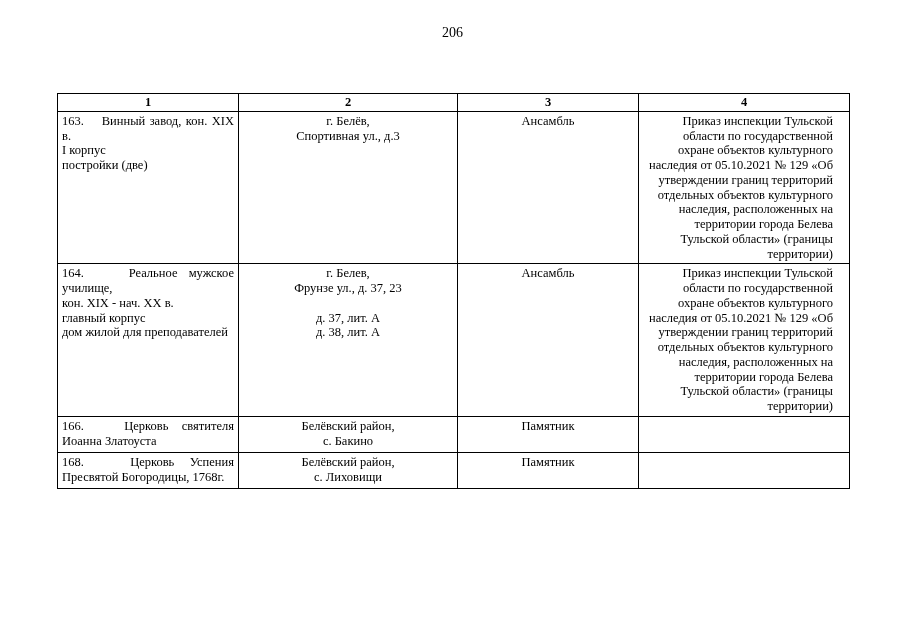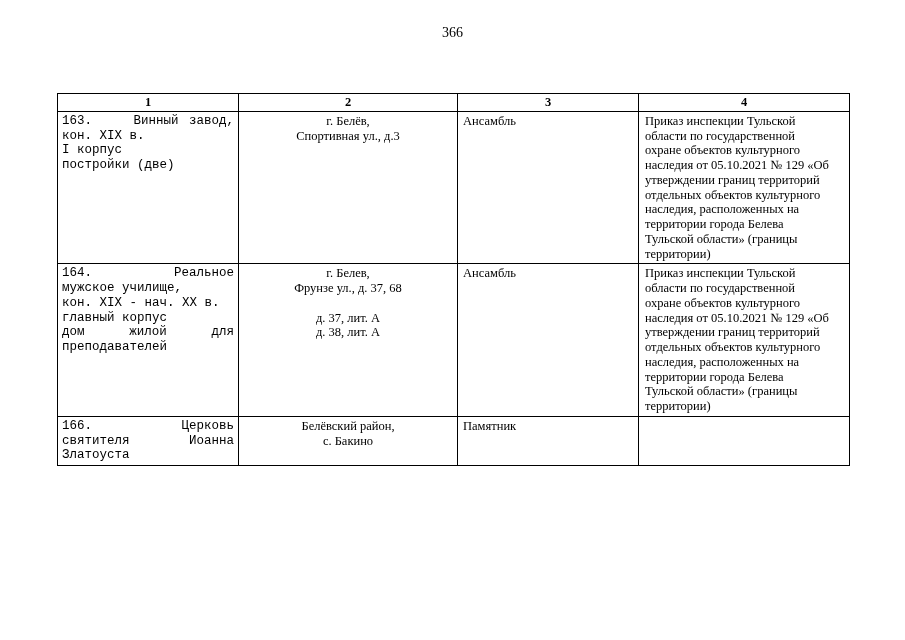--- a/index.html
+++ b/index.html
@@ -43,43 +43,42 @@
     font-weight: bold;
     text-align: center;
     padding: 1px 2px;
     font-size: 12.5px;
   }
   td.col-name {
     text-align: justify;
     white-space: pre-line;
     padding-left: 4px;
     padding-right: 4px;
-    font-family: Liberation Mono, monospace;
   }
   td.col-addr {
     text-align: center;
     white-space: pre-line;
   }
   td.col-type {
-    text-align: left;
+    text-align: center;
   }
   td.col-order {
-    text-align: left;
+    text-align: right;
     padding-left: 6px;
     padding-right: 16px;
   }
   tr.row-tall-1 { height: 136px; }
   tr.row-tall-2 { height: 152px; }
   tr.row-med    { height: 45px; }
   tr.row-small  { height: 36px; }
 </style>
 </head>
 <body>
 
-<div class="page-number">366</div>
+<div class="page-number">206</div>
 
 <table class="registry-table">
   <colgroup>
     <col style="width:181px">
     <col style="width:219px">
     <col style="width:181px">
     <col style="width:211px">
   </colgroup>
   <thead>
     <tr>
@@ -98,28 +97,35 @@
 Спортивная ул., д.3</td>
       <td class="col-type">Ансамбль</td>
       <td class="col-order">Приказ инспекции Тульской области по государственной охране объектов культурного наследия от 05.10.2021 № 129 «Об утверждении границ территорий отдельных объектов культурного наследия, расположенных на территории города Белева Тульской области» (границы территории)</td>
     </tr>
     <tr class="row-tall-2">
       <td class="col-name">164.&nbsp;&nbsp;&nbsp;&nbsp;Реальное мужское училище,
 кон. XIX - нач. XX в.
 главный корпус
 дом жилой для преподавателей</td>
       <td class="col-addr">г. Белев,
-Фрунзе ул., д. 37, 68
+Фрунзе ул., д. 37, 23
 
 д. 37, лит. А
 д. 38, лит. А</td>
       <td class="col-type">Ансамбль</td>
       <td class="col-order">Приказ инспекции Тульской области по государственной охране объектов культурного наследия от 05.10.2021 № 129 «Об утверждении границ территорий отдельных объектов культурного наследия, расположенных на территории города Белева Тульской области» (границы территории)</td>
     </tr>
     <tr class="row-small">
       <td class="col-name">166.&nbsp;&nbsp;&nbsp;Церковь святителя Иоанна Златоуста</td>
       <td class="col-addr">Белёвский район,
 с. Бакино</td>
       <td class="col-type">Памятник</td>
       <td class="col-order"></td>
     </tr>
+    <tr class="row-small">
+      <td class="col-name">168.&nbsp;&nbsp;&nbsp;Церковь Успения Пресвятой Богородицы, 1768г.</td>
+      <td class="col-addr">Белёвский район,
+с. Лиховищи</td>
+      <td class="col-type">Памятник</td>
+      <td class="col-order"></td>
+    </tr>
   </tbody>
 </table>
 
 </body></html>

